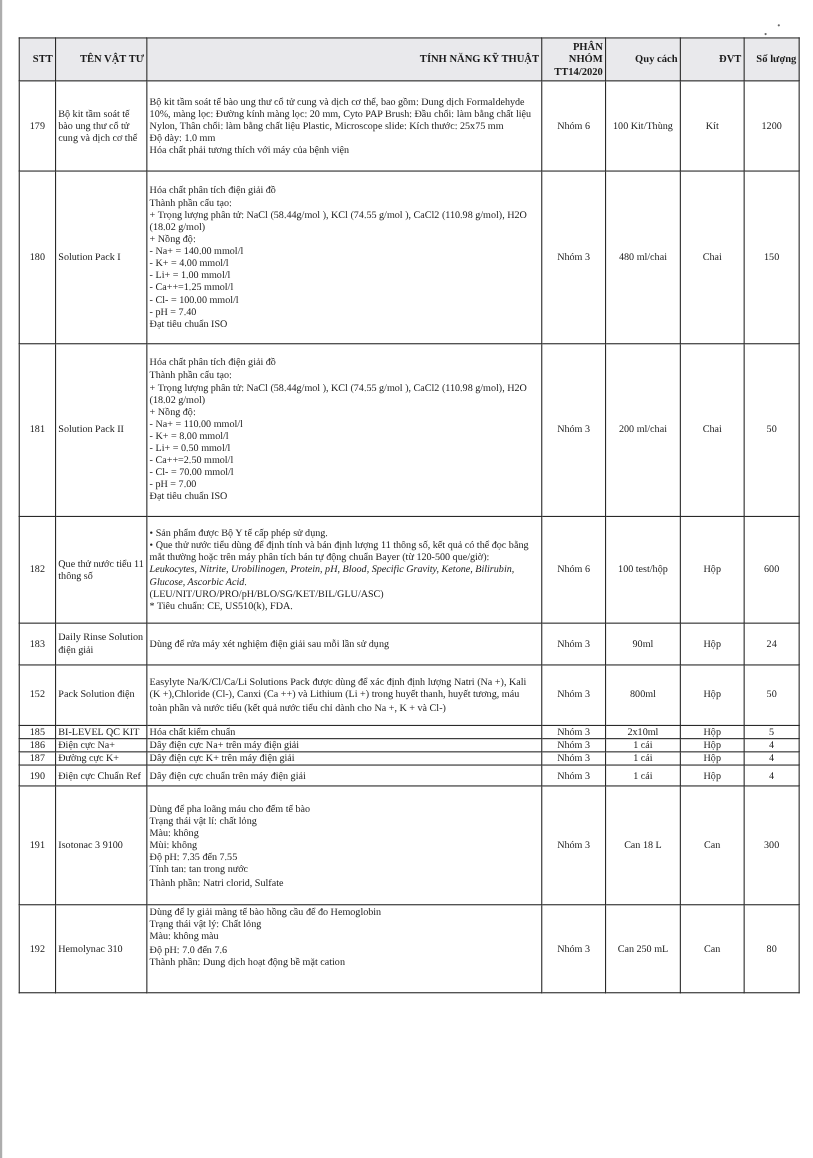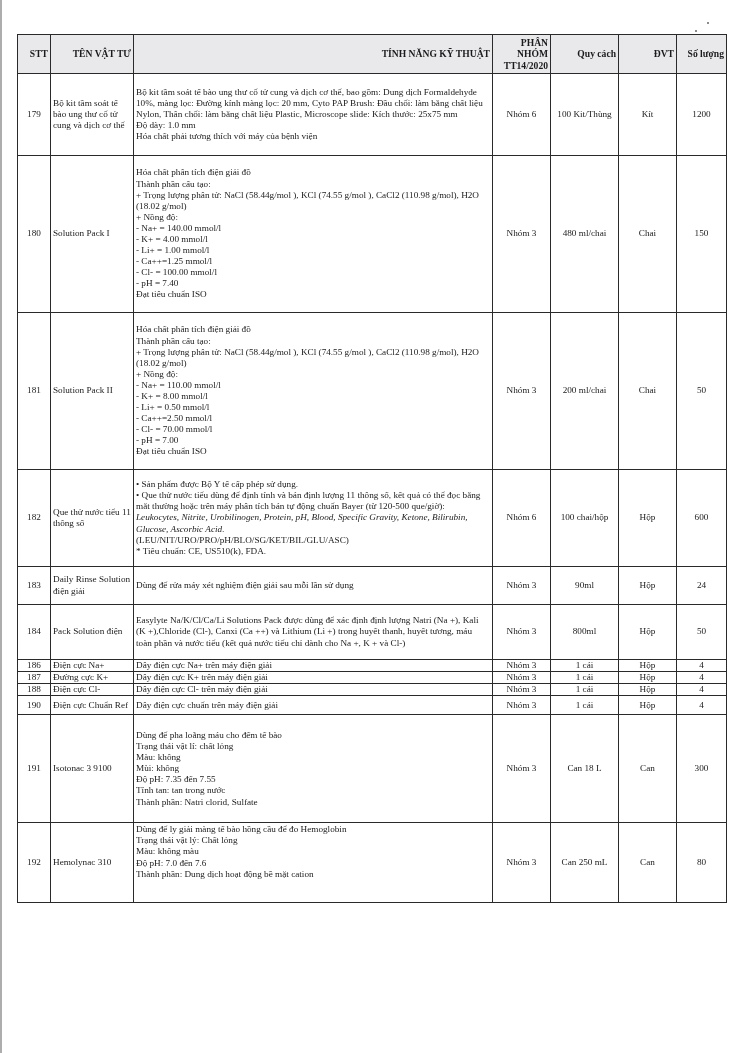--- a/index.html
+++ b/index.html
@@ -110,71 +110,71 @@
     <tr style="height:97px">
       <td class="c">182</td>
       <td class="l">Que thử nước tiểu 11 thông số</td>
       <td class="spec">
         <span class="spec-line">• Sản phẩm được Bộ Y tế cấp phép sử dụng.</span>
         <span class="spec-line"><span>• Que thử nước tiểu dùng để định tính và bán định lượng 11 thông số, kết quả có thể đọc bằng mắt thường hoặc trên máy phân tích bán tự động chuẩn Bayer (từ 120-500 que/giờ): </span><span class="it">Leukocytes, Nitrite, Urobilinogen, Protein, pH, Blood, Specific Gravity, Ketone, Bilirubin, Glucose, Ascorbic Acid.</span></span>
         <span class="spec-line">(LEU/NIT/URO/PRO/pH/BLO/SG/KET/BIL/GLU/ASC)</span>
         <span class="spec-line">* Tiêu chuẩn: CE, US510(k), FDA.</span>
       </td>
       <td class="c">Nhóm 6</td>
-      <td class="c">100 chai/hộp</td>
+      <td class="c">100 test/hộp</td>
       <td class="c">Hộp</td>
       <td class="c">600</td>
     </tr>
 
     <tr style="height:38px">
       <td class="c">183</td>
       <td class="l">Daily Rinse Solution điện giải</td>
       <td class="spec">
         <span class="spec-line">Dùng để rửa máy xét nghiệm điện giải sau mỗi lần sử dụng</span>
       </td>
       <td class="c">Nhóm 3</td>
       <td class="c">90ml</td>
       <td class="c">Hộp</td>
       <td class="c">24</td>
     </tr>
 
     <tr style="height:55px">
-      <td class="c">184</td>
+      <td class="c">152</td>
       <td class="l">Pack Solution điện</td>
       <td class="spec">
         <span class="spec-line">Easylyte Na/K/Cl/Ca/Li Solutions Pack  được dùng để xác định định lượng Natri (Na +), Kali (K +),Chloride (Cl-), Canxi (Ca ++) và Lithium (Li +) trong huyết thanh, huyết tương, máu toàn phần và nước tiểu (kết quả nước tiểu chỉ dành cho Na +, K + và Cl-)</span>
       </td>
       <td class="c">Nhóm 3</td>
       <td class="c">800ml</td>
       <td class="c">Hộp</td>
       <td class="c">50</td>
     </tr>
 
+    <tr style="height:11px">
+      <td class="c">185</td>
+      <td class="l" style="white-space:nowrap;overflow:hidden;">BI-LEVEL QC KIT</td>
+      <td class="spec">Hóa chất kiểm chuẩn</td>
+      <td class="c">Nhóm 3</td>
+      <td class="c">2x10ml</td>
+      <td class="c">Hộp</td>
+      <td class="c">5</td>
+    </tr>
     <tr style="height:11px">
       <td class="c">186</td>
       <td class="l">Điện cực Na+</td>
       <td class="spec">Dây điện cực Na+ trên máy điện giải</td>
       <td class="c">Nhóm 3</td>
       <td class="c">1 cái</td>
       <td class="c">Hộp</td>
       <td class="c">4</td>
     </tr>
     <tr style="height:11px">
       <td class="c">187</td>
       <td class="l">Đường cực K+</td>
       <td class="spec">Dây điện cực K+ trên máy điện giải</td>
-      <td class="c">Nhóm 3</td>
-      <td class="c">1 cái</td>
-      <td class="c">Hộp</td>
-      <td class="c">4</td>
-    </tr>
-    <tr style="height:11px">
-      <td class="c">188</td>
-      <td class="l">Điện cực Cl-</td>
-      <td class="spec">Dây điện cực Cl- trên máy điện giải</td>
       <td class="c">Nhóm 3</td>
       <td class="c">1 cái</td>
       <td class="c">Hộp</td>
       <td class="c">4</td>
     </tr>
 
     <tr style="height:19px">
       <td class="c">190</td>
       <td class="l">Điện cực Chuẩn Ref</td>
       <td class="spec">Dây điện cực chuẩn trên máy điện giải</td>

